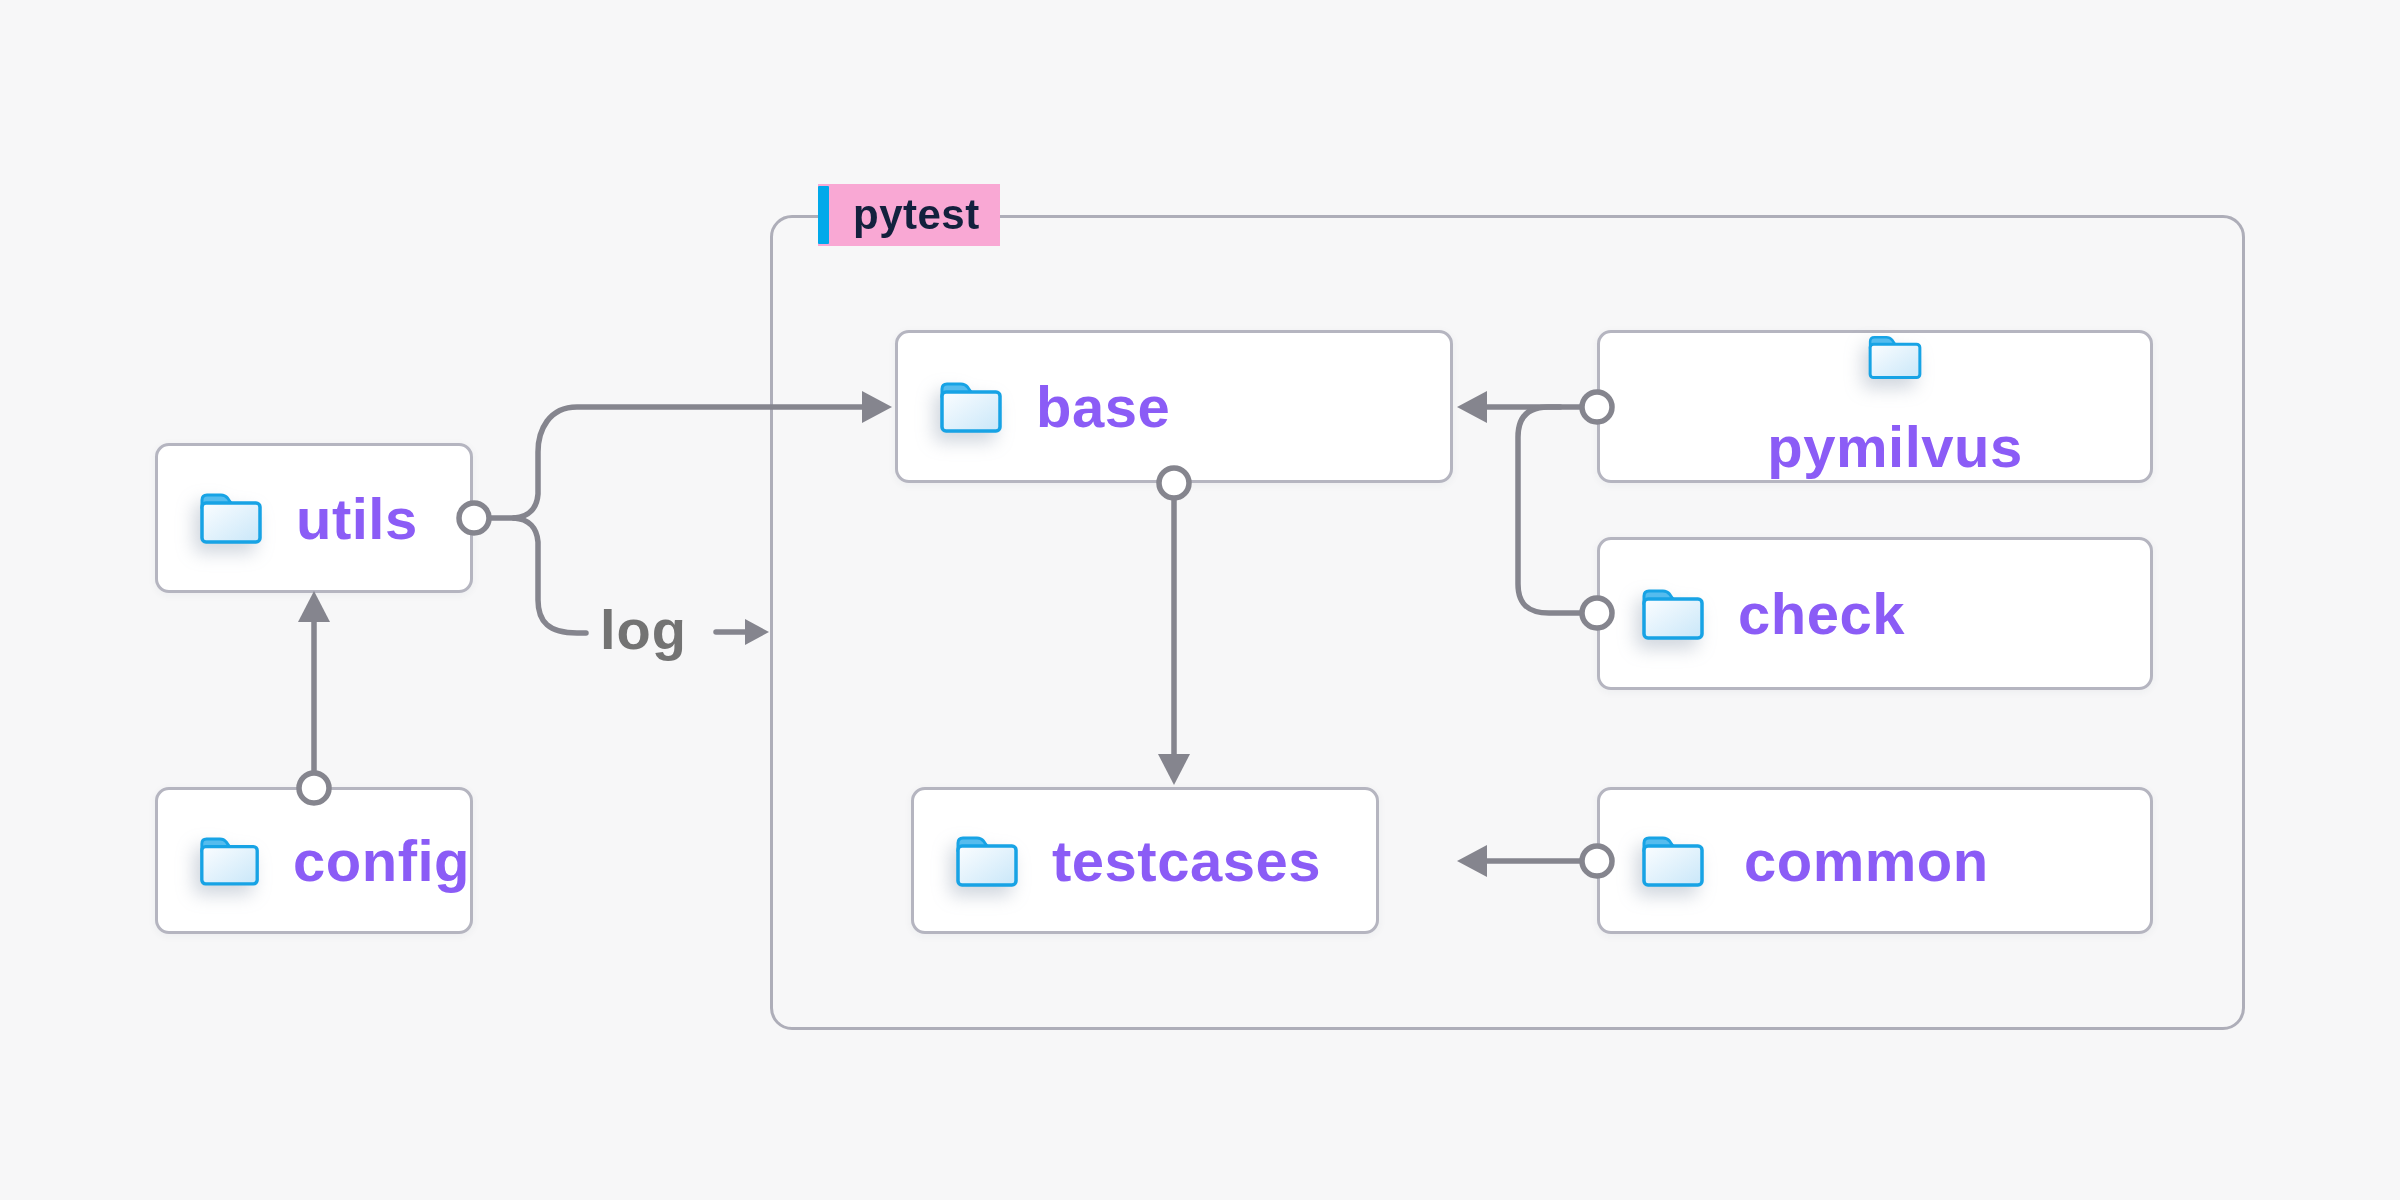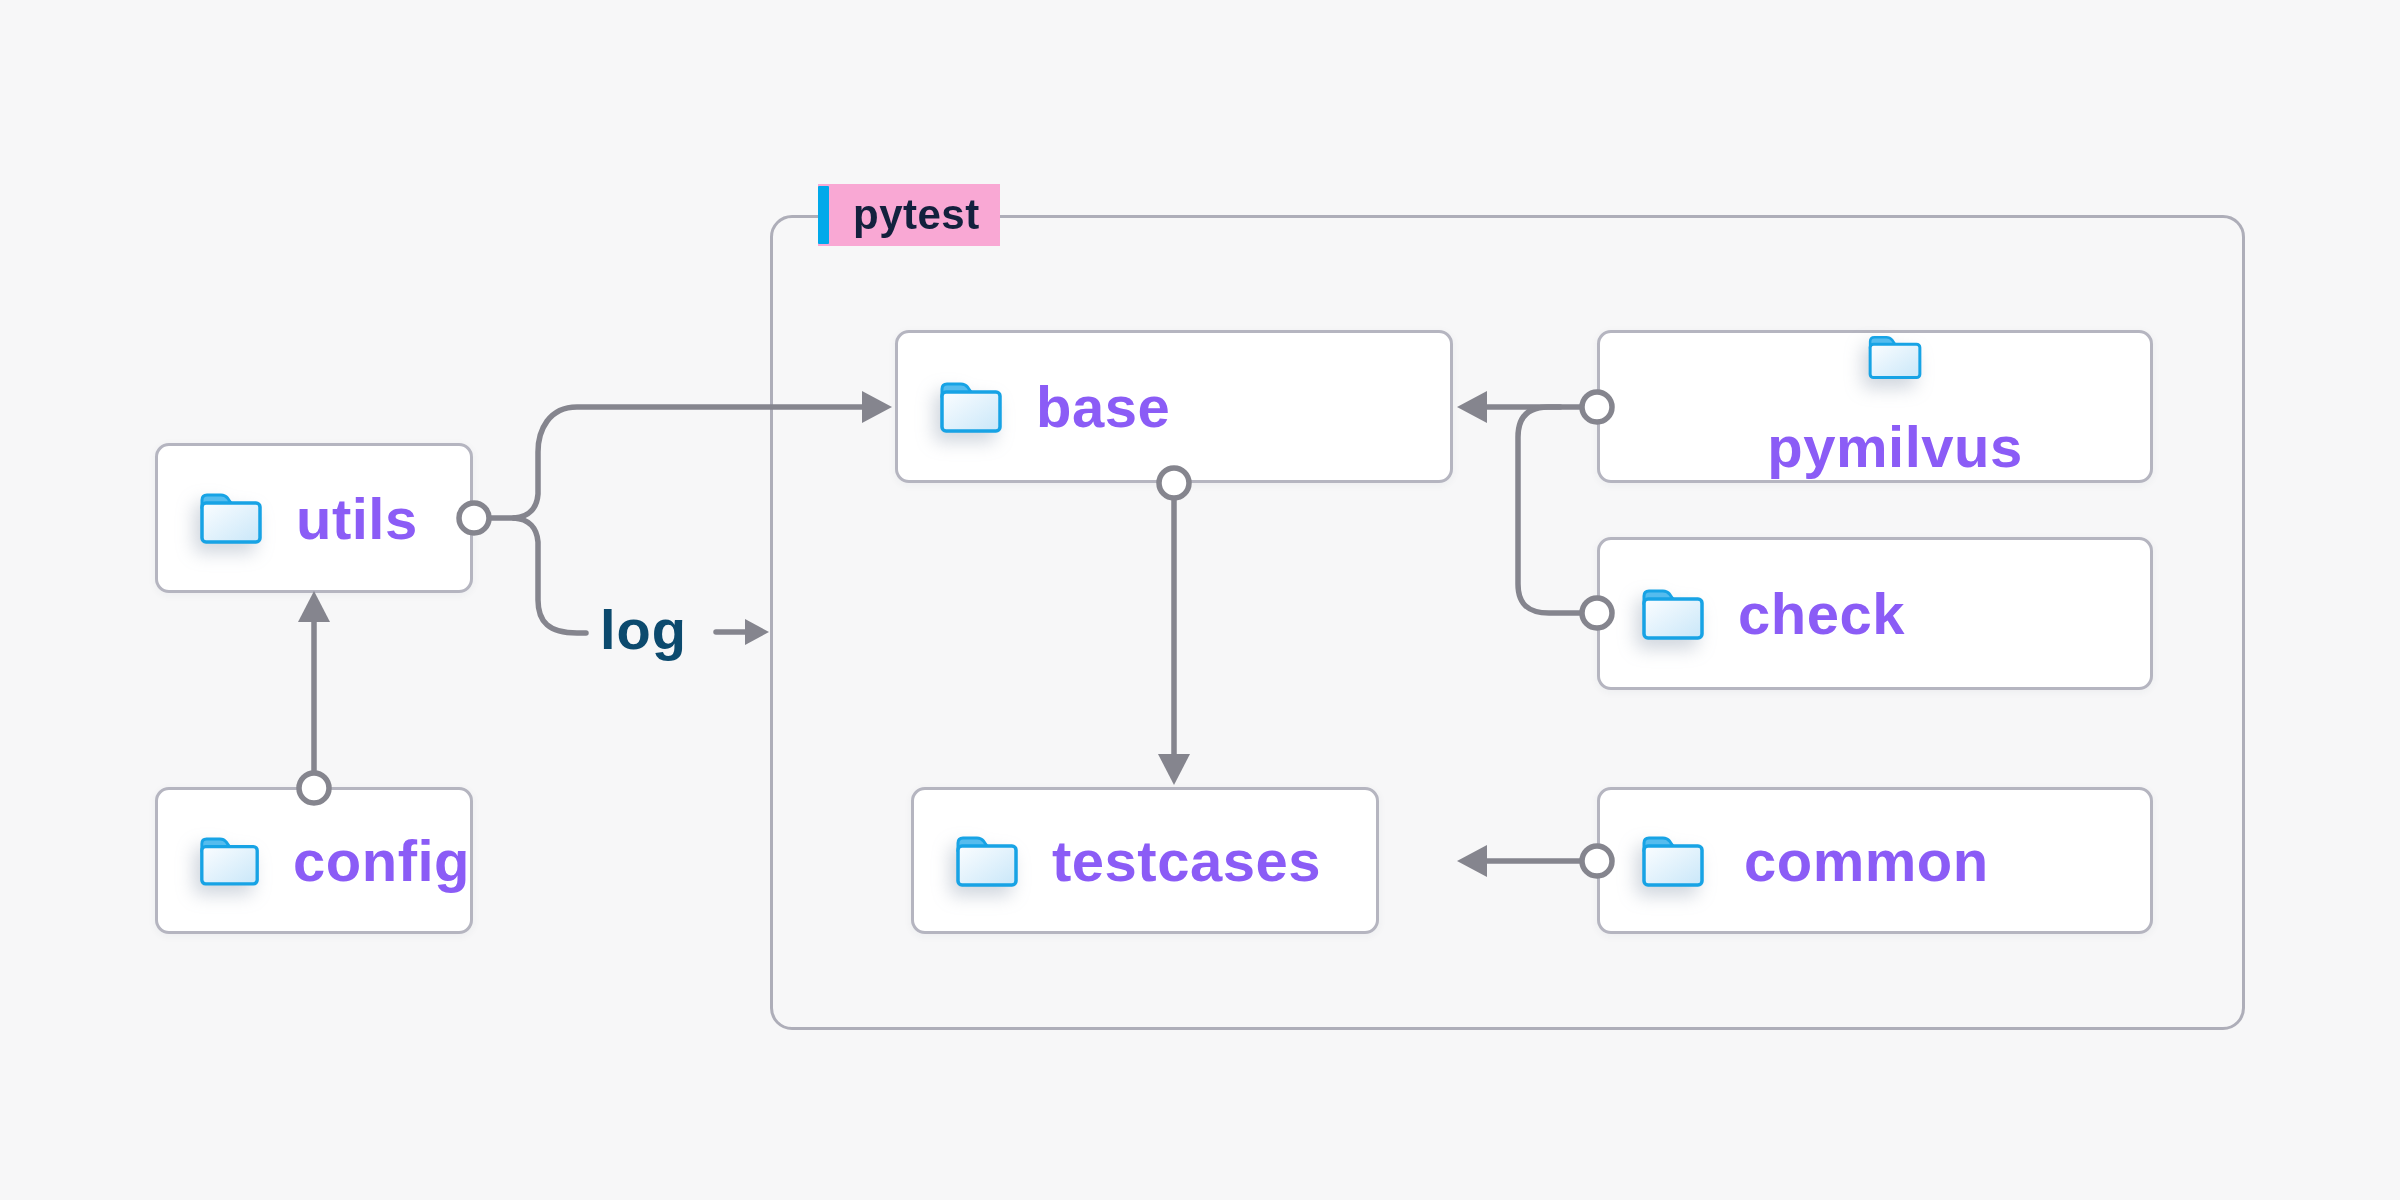--- a/index.html
+++ b/index.html
@@ -34,21 +34,21 @@
   .n-common   {left:1597px;top:787px; width:556px; height:147px;gap:38px;}
   .folder{filter:drop-shadow(-6px 9px 9px rgba(100,120,145,.30));}
   
   svg.edges{position:absolute;left:0;top:0;z-index:2;pointer-events:none;}
   .edge-line{stroke:#85858e;stroke-width:5.5;fill:none;stroke-linecap:round;}
   .edge-head{fill:#85858e;stroke:none;}
   .edge-dot{fill:#ffffff;stroke:#85858e;stroke-width:5.5;}
   
   .log-label{
     position:absolute;left:600px;top:632px;transform:translateY(-54%);z-index:3;
-    font-size:56px;font-weight:600;color:#0c4a6e;letter-spacing:1px;
+    font-size:56px;font-weight:600;color:#737373;letter-spacing:1px;
   }
 </style>
 </head>
 <body>
 
 <div id="canvas">
 
   <div class="pytest-box"></div>
   <div class="pytest-label">
     <span class="pytest-bar" style="background:#00a9ea"></span>

